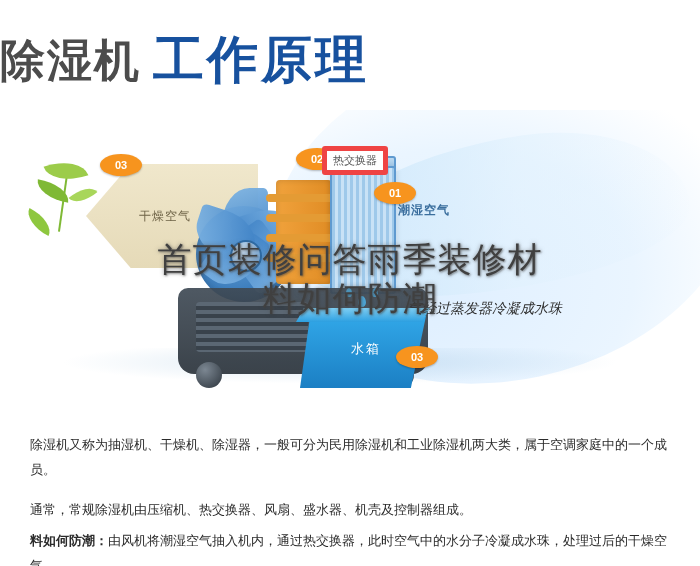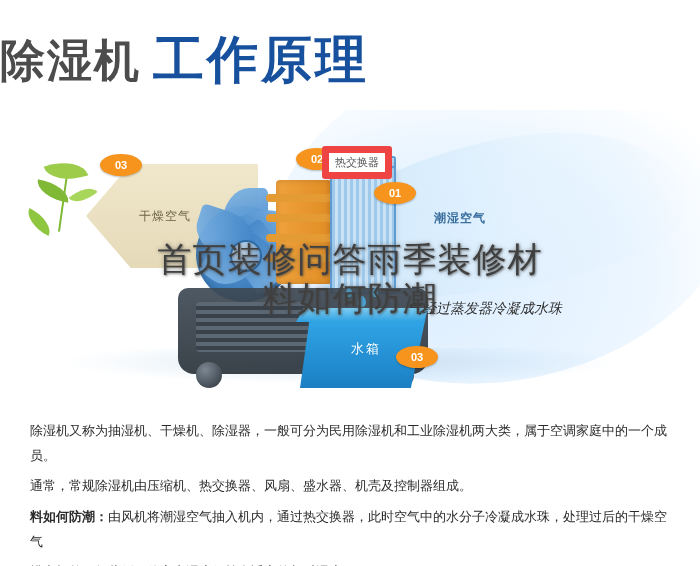--- a/index.html
+++ b/index.html
@@ -76,21 +76,21 @@
     background:#f5a623;color:#fff;font-size:11px;font-weight:bold;
     display:flex;align-items:center;justify-content:center;
     box-shadow:0 1px 2px rgba(0,0,0,.25);
   }
   .badge.b03a{left:100px;top:44px;background:#f7941e;}
   .badge.b02{left:296px;top:38px;background:#f7941e;}
   .badge.b01{left:374px;top:72px;background:#f7941e;}
   .badge.b03b{left:396px;top:236px;background:#f7941e;}
 
   .tag{
-    position:absolute;background:#fff;border:7px solid #ef4444;border-radius:3px;
+    position:absolute;background:#fff;border:5px solid #ef4444;border-radius:3px;
     font-size:11px;color:#555;padding:2px 6px;white-space:nowrap;
   }
   .tag.heatex{left:322px;top:36px;}
 
   
   .fan-hub{
     position:absolute;left:196px;top:96px;width:96px;height:96px;border-radius:50%;
     background:radial-gradient(circle at 40% 35%, #6fa8dc 0%, #3d7ebd 60%, #2b6aa8 100%);
     box-shadow:inset 0 0 10px rgba(0,0,0,.2);
   }
@@ -123,21 +123,21 @@
     position:absolute;left:330px;top:56px;width:62px;height:124px;
     background:repeating-linear-gradient(90deg,#9fc9ea 0px,#9fc9ea 3px,#c9e2f6 3px,#c9e2f6 6px);
     border:2px solid #5f9ad0;border-radius:3px;
     box-shadow:0 2px 6px rgba(0,0,0,.12);
   }
   .evap-top{
     position:absolute;left:330px;top:46px;width:62px;height:14px;
     background:linear-gradient(180deg,#bcd9f0,#8cb9e0);border:2px solid #5f9ad0;border-radius:3px;
   }
   .humid-lbl{
-    position:absolute;left:398px;top:100px;font-size:12px;color:#3b6f9e;font-weight:bold;letter-spacing:1px;margin-left:36px;
+    position:absolute;left:398px;top:92px;font-size:12px;color:#3b6f9e;font-weight:bold;letter-spacing:1px;
   }
 
   
   .body-shell{
     position:absolute;left:178px;top:178px;width:250px;height:86px;
     background:linear-gradient(180deg,#3f4a55 0%,#2b333b 100%);
     border-radius:10px 10px 16px 16px;
     opacity:.92;
   }
   .body-grill{
@@ -192,21 +192,21 @@
     font-size:34px;font-weight:normal;color:#404040;
     text-shadow:0 0 4px rgba(80,80,80,.55), 1px 1px 2px rgba(60,60,60,.5);
     letter-spacing:1px;
   }
 
   
   .body-text{
     position:absolute;left:30px;top:418px;width:644px;
     font-size:13px;color:#2b2b2b;line-height:1.95;
   }
-  .body-text p{margin:0 0 4px 0;}
+  .body-text p{margin:14px 0 4px 0;}
   .body-text .p2{margin-top:6px;}
   .lead{font-weight:bold;}
 </style>
 </head>
 <body>
 
 <div class="page">
 
   <div class="title-row">
     <span class="title-main">除湿机</span><span class="title-accent">工作原理</span>

